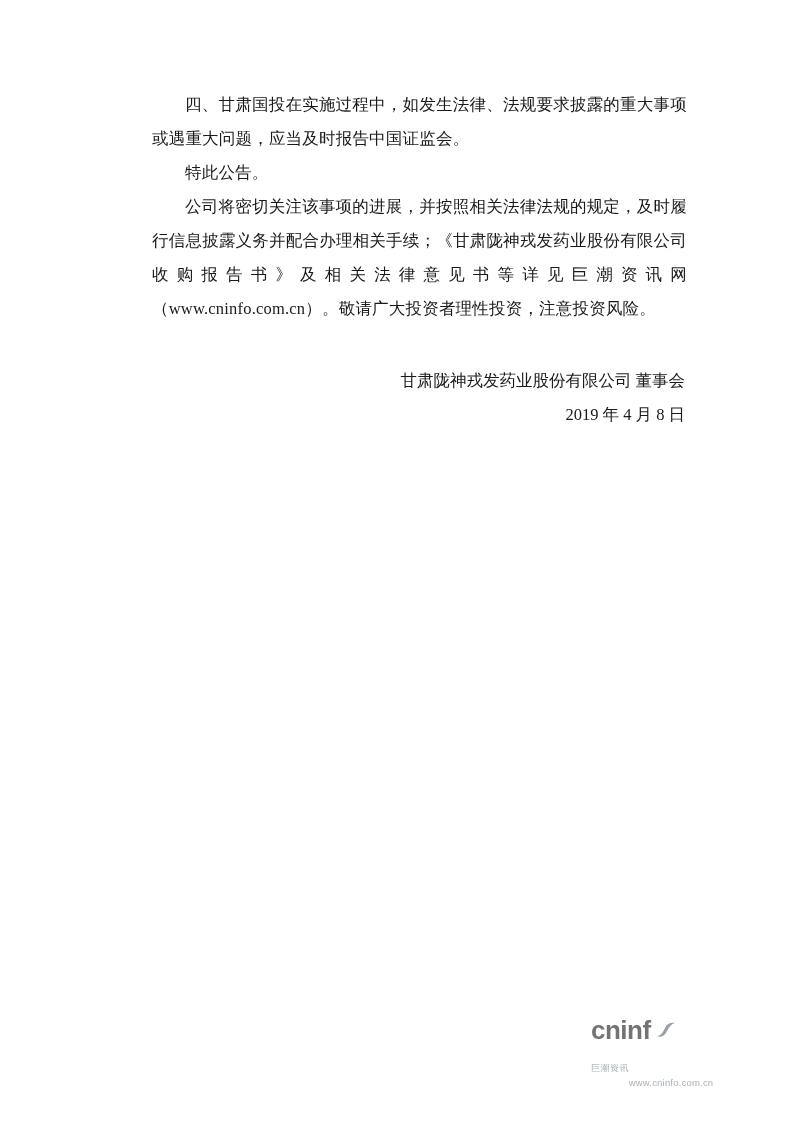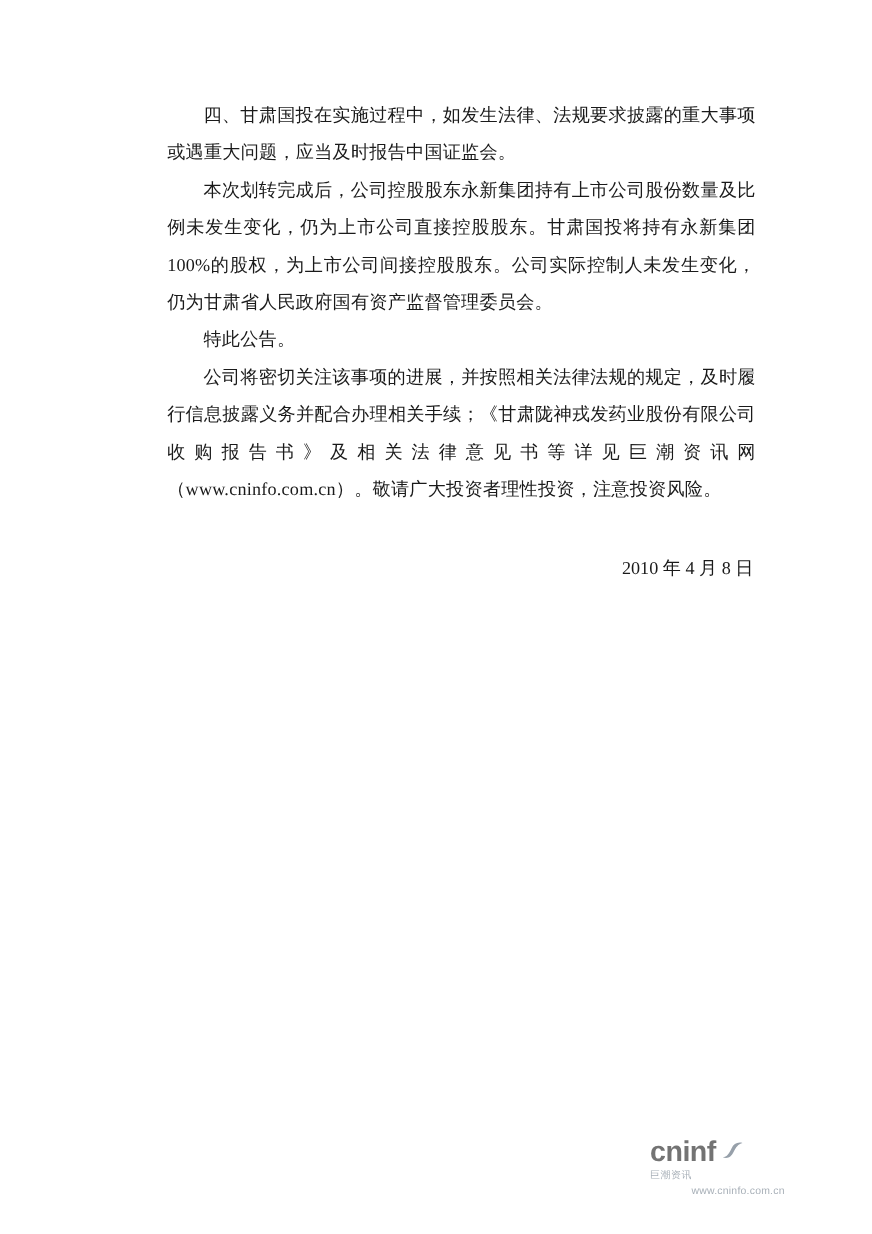--- a/index.html
+++ b/index.html
@@ -74,46 +74,46 @@
     width: 22px;
     height: 22px;
     margin-left: 4px;
     position: relative;
     top: 3px;
   }
   .logo-sub {
     font-family: Liberation Mono, monospace;
     font-size: 9px;
     color: #a8b0b8;
-    margin-top: 3px;
+    margin-top: 19px;
     letter-spacing: 0.5px;
   }
   .logo-url {
     font-family: "Liberation Sans", sans-serif;
     font-size: 9.5px;
     color: #a8b0b8;
     margin-top: 2px;
     letter-spacing: 0.2px;
     text-align: center;
   }
 </style>
 </head>
 <body>
 
 <div class="page">
 
   <div class="body-text">
     <p class="para">四、甘肃国投在实施过程中，如发生法律、法规要求披露的重大事项或遇重大问题，应当及时报告中国证监会。</p>
-    <p class="para">本次划转完成后，公司控股股东永新集团持有上市公司股份数量及比例未发生变化，仍为上市公司直接控股股东。甘肃国投将持有永新集团 100%的股权，为上市公司间接控股股东。公司实际控制人未发生变化，仍为甘肃省人民政府国有资产监督管理委员会。</p>
     <p class="para">特此公告。</p>
     <p class="para">公司将密切关注该事项的进展，并按照相关法律法规的规定，及时履行信息披露义务并配合办理相关手续；《甘肃陇神戎发药业股份有限公司收购报告书》及相关法律意见书等详见巨潮资讯网（www.cninfo.com.cn）。敬请广大投资者理性投资，注意投资风险。</p>
   </div>
 
   <div class="sig-block">
-    <span class="sig-line">2010 年 4 月 8 日</span>
+    <span class="sig-line">甘肃陇神戎发药业股份有限公司  董事会</span>
+    <span class="sig-line">2019 年 4 月 8 日</span>
   </div>
 
 </div>
 
 <div class="logo">
   <div class="logo-mark">
     <span class="logo-word">cninf</span>
     <span class="logo-swoosh">
       <svg width="22" height="22" viewBox="0 0 22 22" xmlns="http://www.w3.org/2000/svg">
         <path d="M2 16 C 6 16, 8 12, 10 8 C 12 4, 15 2, 20 3 C 16 4, 14 7, 12 11 C 10 15, 7 18, 2 16 Z" fill="#97a0aa"></path>

